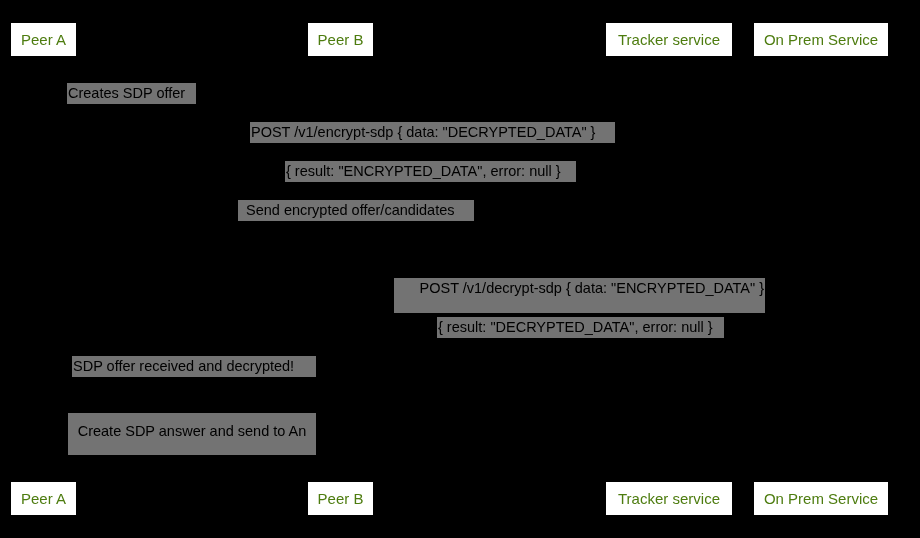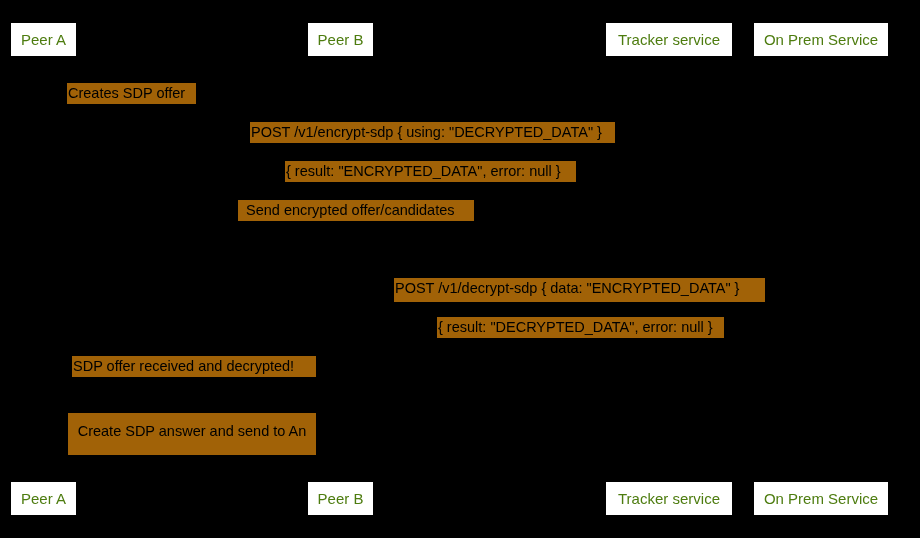--- a/index.html
+++ b/index.html
@@ -55,21 +55,21 @@
     height: 0;
     border-top: 4px solid transparent;
     border-bottom: 4px solid transparent;
   }
   .arrow-head.right { border-left: 8px solid #000000; }
   .arrow-head.left  { border-right: 8px solid #000000; }
 
   
   .label {
     position: absolute;
-    background: #a16207;
+    background: #737373;
     color: #000000;
     font-size: 14.5px;
     line-height: 21px;
     white-space: nowrap;
     padding: 0 1px;
     box-sizing: border-box;
     overflow: hidden;
   }
   .label.multiline {
     white-space: normal;
@@ -119,28 +119,28 @@
   <div class="arrow-shaft" style="left:340px; top:299px; width:481px;"></div>
   <div class="arrow-head right" style="left:813px; top:295px;"></div>
 
   <div class="arrow-shaft" style="left:340px; top:338px; width:481px;"></div>
   <div class="arrow-head left" style="left:340px; top:334px;"></div>
 
   <div class="arrow-shaft" style="left:340px; top:377px; width:35px;"></div>
 
   <div class="label" style="left:67px;  top:83px;  width:129px; height:21px;">Creates SDP offer</div>
 
-  <div class="label" style="left:250px; top:122px; width:365px; height:21px;">POST /v1/encrypt-sdp { using: "DECRYPTED_DATA" }</div>
+  <div class="label" style="left:250px; top:122px; width:365px; height:21px;">POST /v1/encrypt-sdp { data: "DECRYPTED_DATA" }</div>
 
   <div class="label" style="left:285px; top:161px; width:291px; height:21px;">{ result: "ENCRYPTED_DATA", error: null }</div>
 
   <div class="label" style="left:238px; top:200px; width:236px; height:21px;padding-left:8px;">Send encrypted offer/candidates</div>
 
 
-  <div class="label" style="left:394px; top:278px; width:371px; height:24px;">POST /v1/decrypt-sdp { data: "ENCRYPTED_DATA" }</div>
+  <div class="label" style="left:394px; top:278px; width:371px; height:35px;text-align:right;">POST /v1/decrypt-sdp { data: "ENCRYPTED_DATA" }</div>
 
   <div class="label" style="left:437px; top:317px; width:287px; height:21px;">{ result: "DECRYPTED_DATA", error: null }</div>
 
   <div class="label" style="left:72px;  top:356px; width:244px; height:21px;">SDP offer received and decrypted!</div>
 
   <div class="label multiline" style="left:68px; top:413px; width:248px; height:42px;">
     <span class="line">Create SDP answer and send to An</span>
   </div>
 
   <div class="participant" style="left:10px; top:481px; width:67px;">

